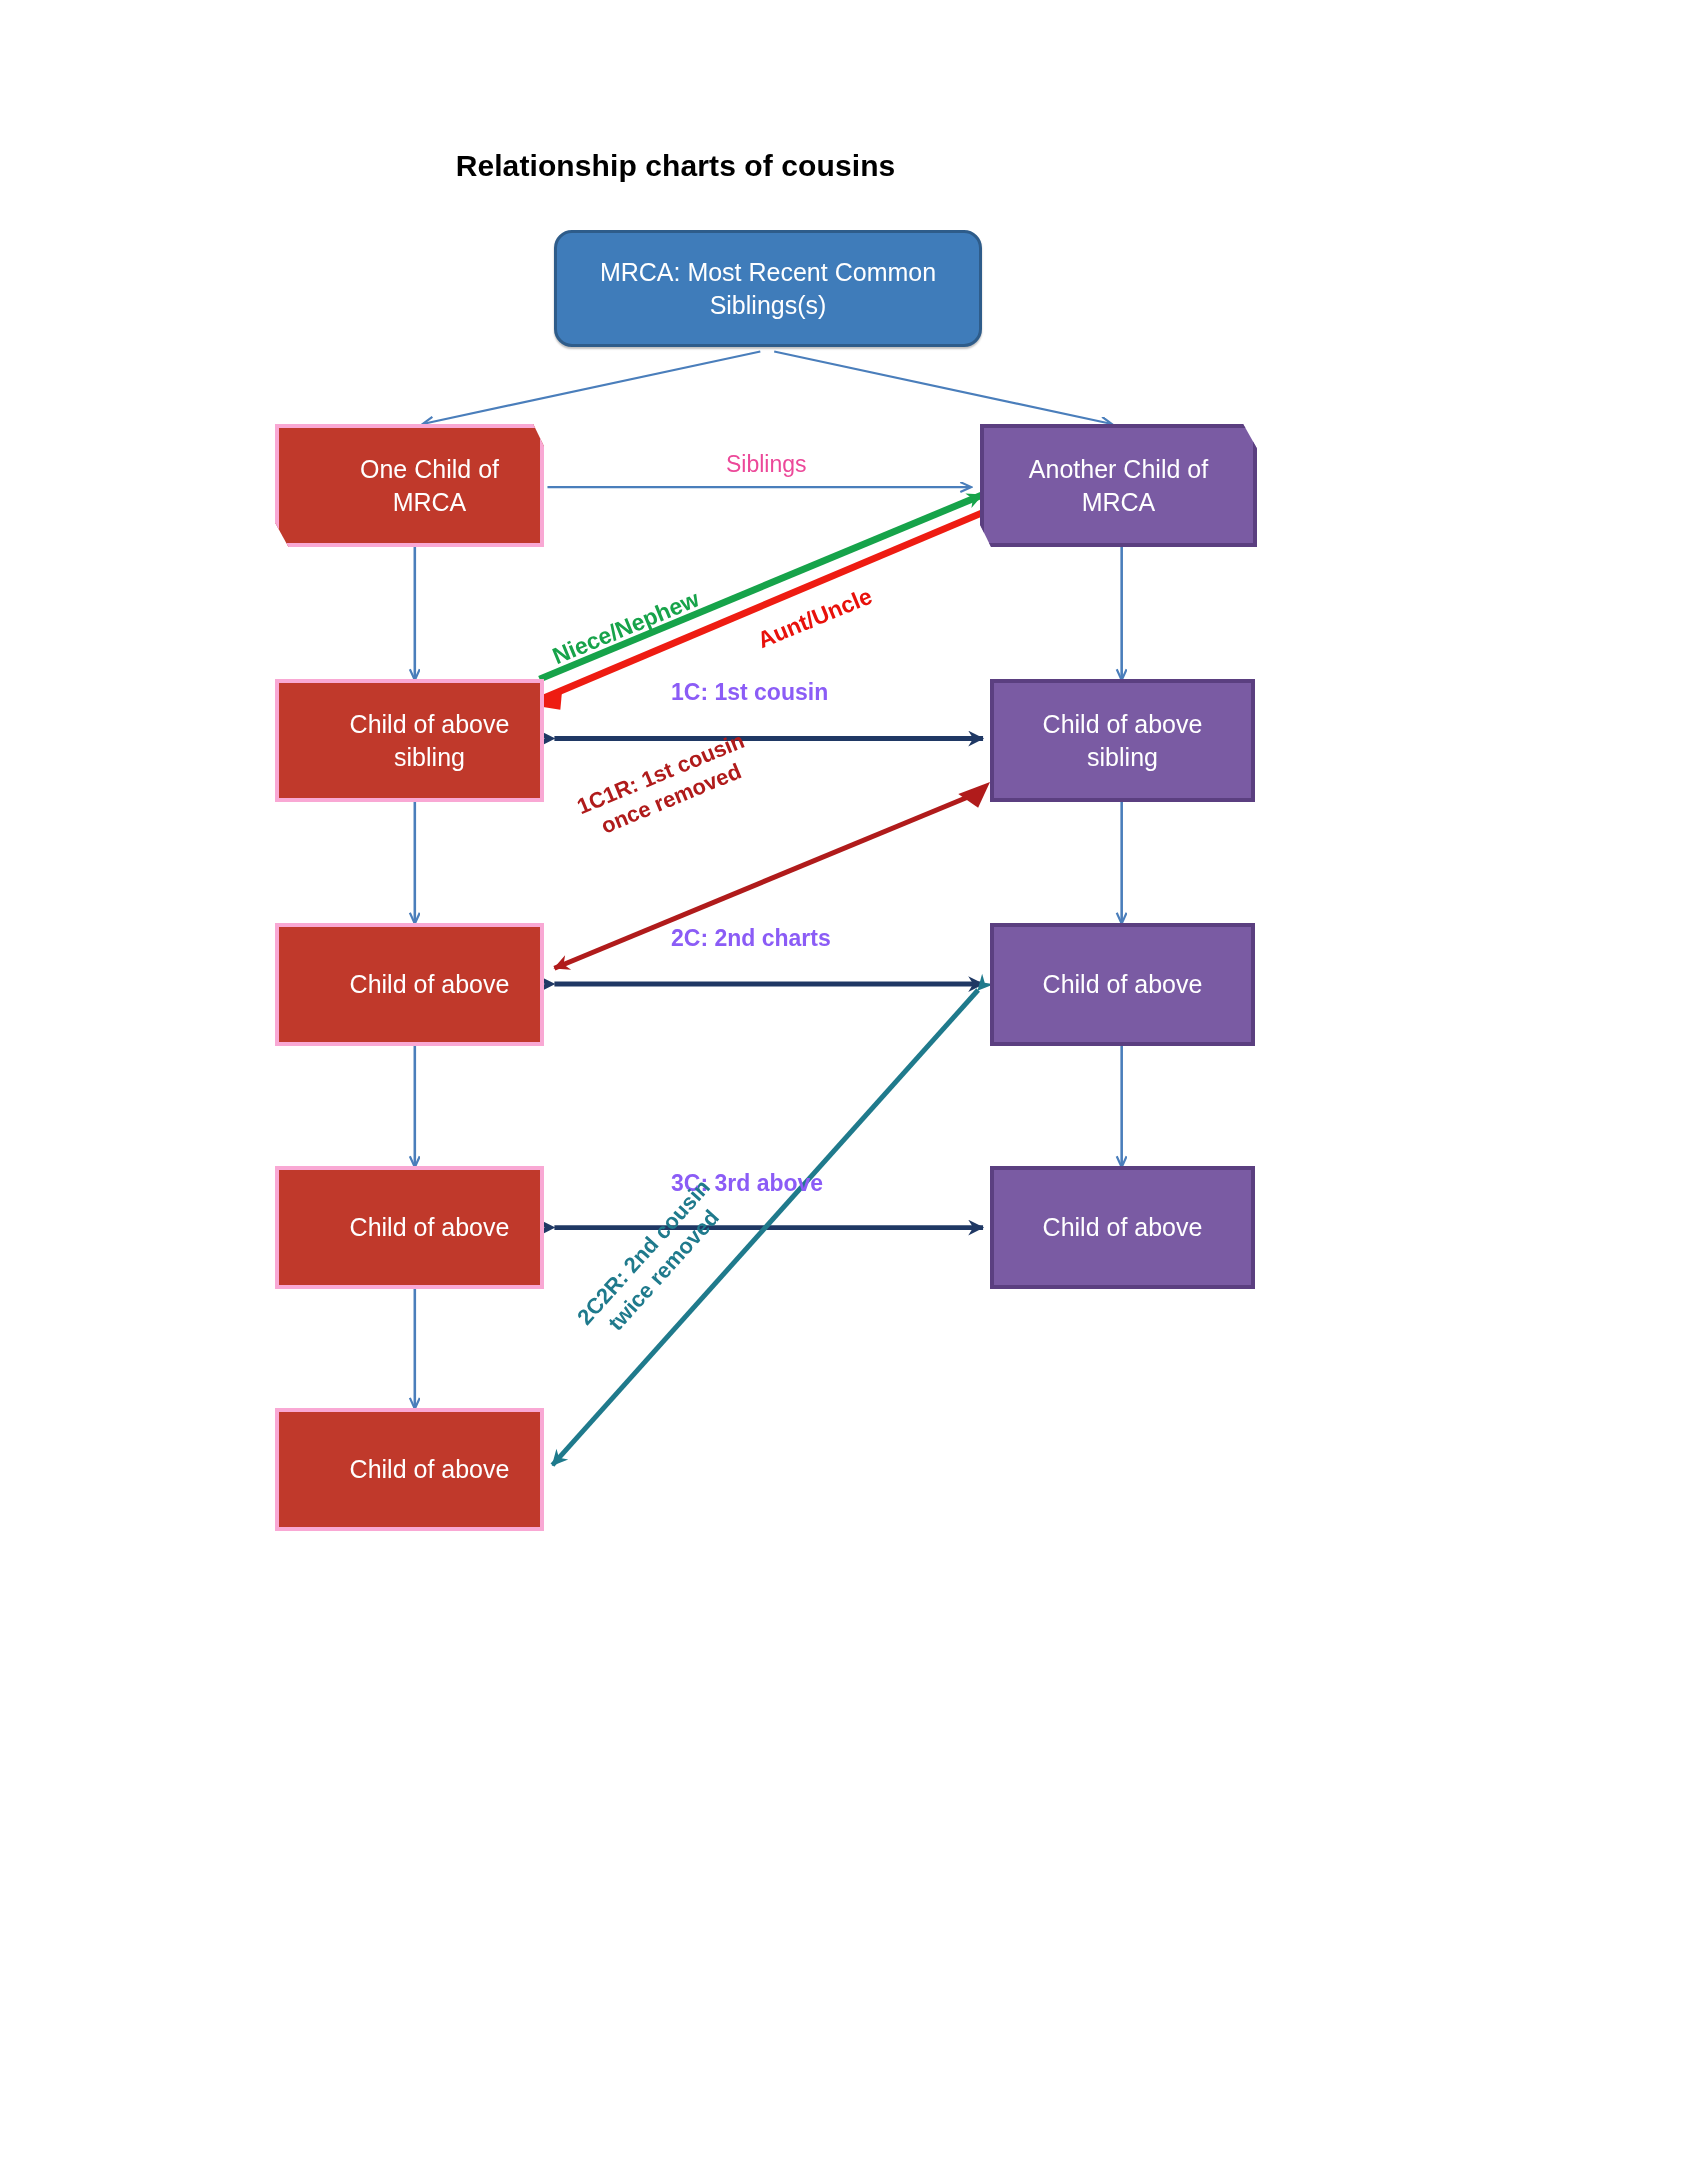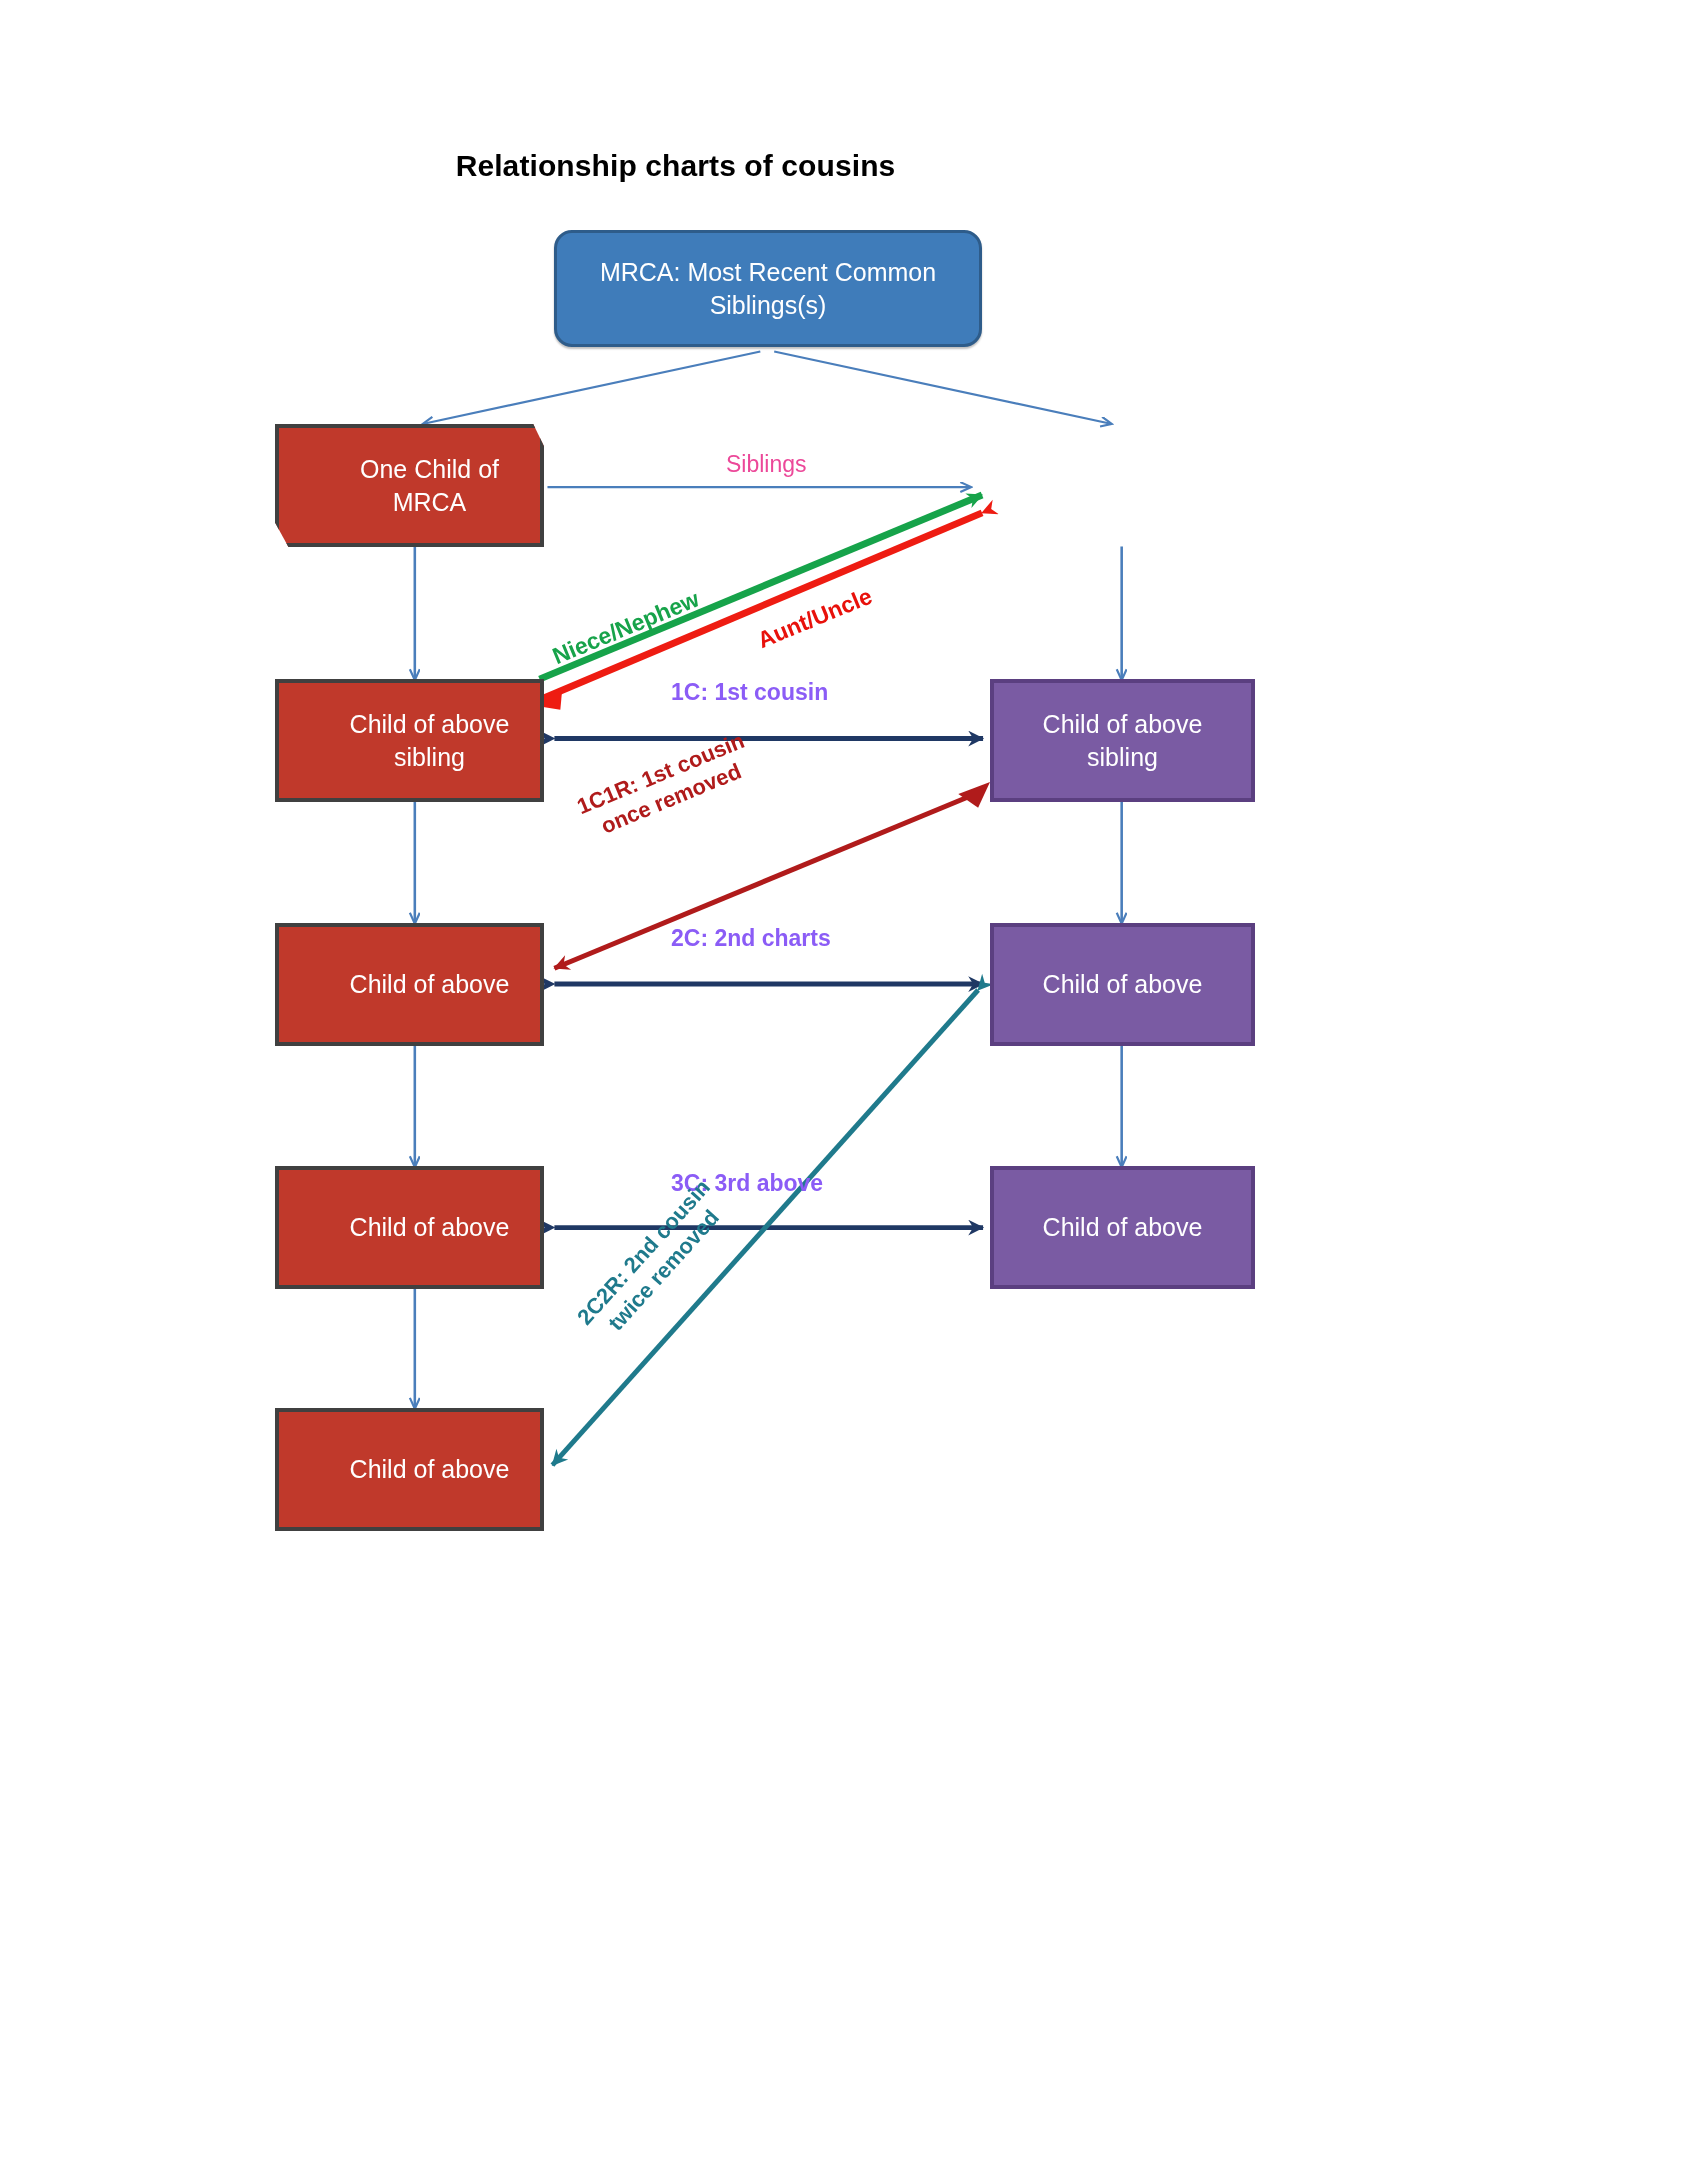--- a/index.html
+++ b/index.html
@@ -60,21 +60,21 @@
   .node.mrca {
     background: #3f7cba;
     border: 3px solid #2e5c8a;
     border-radius: 18px;
     box-shadow: 0 2px 2px rgba(0,0,0,0.25);
   }
 
   
   .node.red {
     background: #c0392b;
-    border: 4px solid #404040;
+    border: 4px solid #f9a8d4;
     padding-left: 40px;
   }
   
   .node.purple {
     background: #7a5ba3;
     border: 4px solid #5b3f80;
   }
 
   
   .node.cut-left {
@@ -205,20 +205,23 @@
   </div>
 
   <div class="node red" style="left:275px; top:1166px; width:269px; height:123px;">
     <span class="label">Child of above</span>
   </div>
 
   <div class="node red" style="left:275px; top:1408px; width:269px; height:123px;">
     <span class="label">Child of above</span>
   </div>
 
+  <div class="node purple cut-right" style="left:980px; top:424px; width:277px; height:123px;">
+    <span class="label">Another Child of MRCA</span>
+  </div>
 
   <div class="node purple" style="left:990px; top:679px; width:265px; height:123px;">
     <span class="label">Child of above sibling</span>
   </div>
 
   <div class="node purple" style="left:990px; top:923px; width:265px; height:123px;">
     <span class="label">Child of above</span>
   </div>
 
   <div class="node purple" style="left:990px; top:1166px; width:265px; height:123px;">

